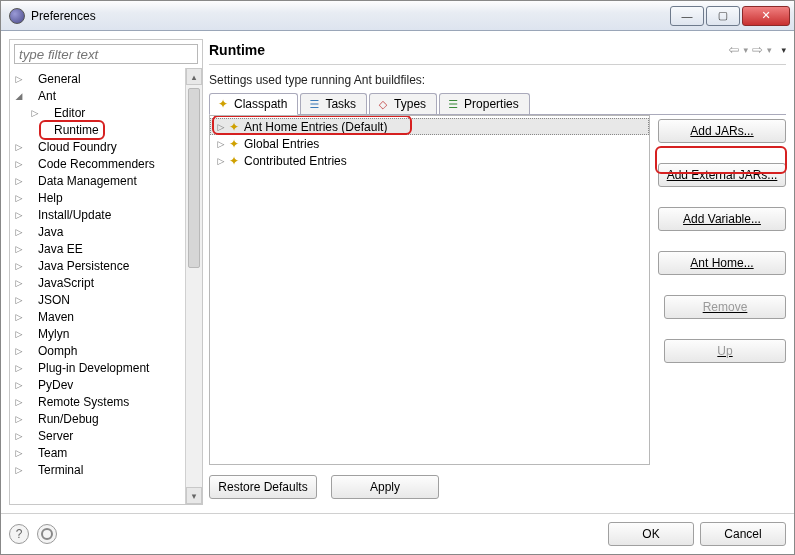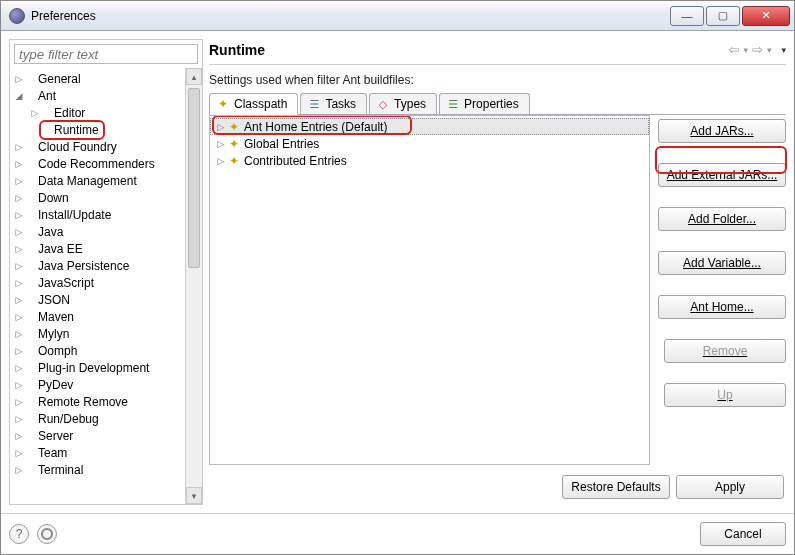--- a/index.html
+++ b/index.html
@@ -177,21 +177,21 @@
   .btn {
     height: 24px;
     border: 1px solid #a0a0a0;
     background: linear-gradient(#fdfdfd,#e8e8e8);
     border-radius: 3px;
     display: flex; align-items: center; justify-content: center;
     font-size: 12px;
   }
   .btn.disabled { color: #9a9a9a; margin-left: 6px; }
   .footer-right {
-    display: flex; justify-content: flex-end; gap: 6px;
+    display: flex; justify-content: flex-start; gap: 14px;
     padding: 10px 2px 6px 0;
     border-top: none;
   }
   .footer-right .btn { width: 108px; }
   
   .bottom-bar {
     border-top: 1px solid #d0d0d0;
     padding: 8px;
     display: flex;
     align-items: center;
@@ -259,21 +259,21 @@
           <div class="tree-item">
             <span class="twisty">▷</span>
             <span class="label">Code Recommenders</span>
           </div>
           <div class="tree-item">
             <span class="twisty">▷</span>
             <span class="label">Data Management</span>
           </div>
           <div class="tree-item">
             <span class="twisty">▷</span>
-            <span class="label">Down</span>
+            <span class="label">Help</span>
           </div>
           <div class="tree-item">
             <span class="twisty">▷</span>
             <span class="label">Install/Update</span>
           </div>
           <div class="tree-item">
             <span class="twisty">▷</span>
             <span class="label">Java</span>
           </div>
           <div class="tree-item">
@@ -307,21 +307,21 @@
           <div class="tree-item">
             <span class="twisty">▷</span>
             <span class="label">Plug-in Development</span>
           </div>
           <div class="tree-item">
             <span class="twisty">▷</span>
             <span class="label">PyDev</span>
           </div>
           <div class="tree-item">
             <span class="twisty">▷</span>
-            <span class="label">Remote Remove</span>
+            <span class="label">Remote Systems</span>
           </div>
           <div class="tree-item">
             <span class="twisty">▷</span>
             <span class="label">Run/Debug</span>
           </div>
           <div class="tree-item">
             <span class="twisty">▷</span>
             <span class="label">Server</span>
           </div>
           <div class="tree-item">
@@ -346,21 +346,21 @@
     <div class="header-row">
       <div class="header-title">Runtime</div>
       <div class="nav-arrows">
         <span class="nav-arrow">⇦</span>
         <span style="font-size:9px;">▾</span>
         <span class="nav-arrow">⇨</span>
         <span style="font-size:9px;">▾</span>
         <span class="menu-tri">▾</span>
       </div>
     </div>
-    <div class="desc-text">Settings used when filter Ant buildfiles:</div>
+    <div class="desc-text">Settings used type running Ant buildfiles:</div>
 
     <div class="tab-row" id="tabs">
         <div class="tab active">
           <span class="tab-icon">
             <span style="color:#cfa000;font-size:12px;">✦</span>
           </span>
           <span>Classpath</span>
         </div>
         <div class="tab">
           <span class="tab-icon">
@@ -398,36 +398,36 @@
           <div class="entry">
             <span class="etwisty">▷</span>
             <span class="eicon"><span style="color:#cfa000;">✦</span></span>
             <span class="elabel">Contributed Entries</span>
           </div>
         </div>
       <div class="side-btns" id="sidebtns" style="position:relative;">
         <div id="callout-extjars" class="callout" style="display: block; left: -3px; top: 31px; width: 132px; height: 28px;"></div>
       <div class="btn">Add JARs...</div>
           <div class="btn">Add External JARs...</div>
-          <div class="btn">Add Folder...</div>
           <div class="btn">Add Variable...</div>
           <div class="btn">Ant Home...</div>
           <div class="btn disabled">Remove</div>
           <div class="btn disabled">Up</div>
         </div>
     </div>
 
     <div class="footer-right">
       <div class="btn">Restore Defaults</div>
       <div class="btn">Apply</div>
     </div>
   </div>
 </div>
 
 <div class="bottom-bar">
   <div class="bottom-left">
     <div class="help-circle">?</div>
     <div class="ring-circle"></div>
   </div>
   <div class="bottom-right">
+    <div class="btn">OK</div>
     <div class="btn">Cancel</div>
   </div>
 </div>
 
 </body></html>

